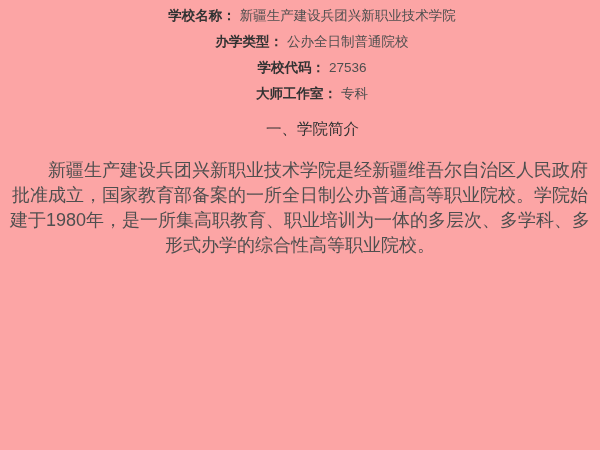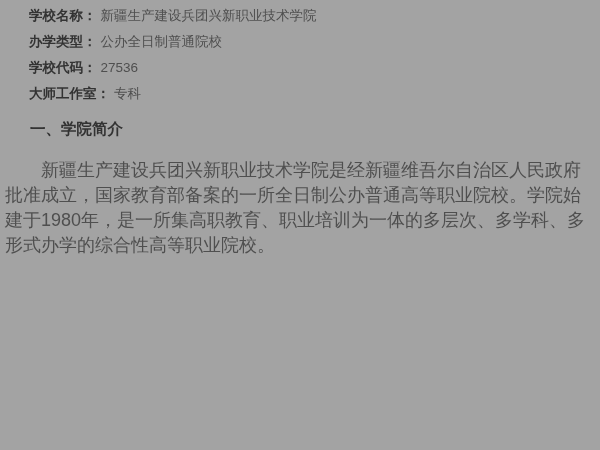--- a/index.html
+++ b/index.html
@@ -11,21 +11,22 @@
     width: 600px;
     height: 450px;
     overflow: hidden;
     font-family: "Liberation Sans", sans-serif;
   }
   .page {
     box-sizing: border-box;
     width: 600px;
     height: 450px;
     padding: 3px 5px 0 5px;
-    background: #a3a3a3;
+    background: #fca5a5;
+    text-align: center;
   }
   .info-block {
     margin-left: 24px;
   }
   .info-row {
     font-size: 13.5px;
     line-height: 26px;
     white-space: nowrap;
   }
   .info-label {
@@ -33,21 +34,21 @@
     color: #333333;
   }
   .info-value {
     color: #4f4f4f;
     margin-left: 4px;
   }
   .section-heading {
     margin: 9px 0 17px 25px;
     font-size: 15.5px;
     line-height: 25px;
-    font-weight: bold;
+    font-weight: normal;
     color: #333333;
   }
   .para {
     margin: 9px 0 0 0;
     font-size: 18px;
     line-height: 25px;
     color: #4f4f4f;
     text-indent: 2em;
     letter-spacing: 0;
   }

